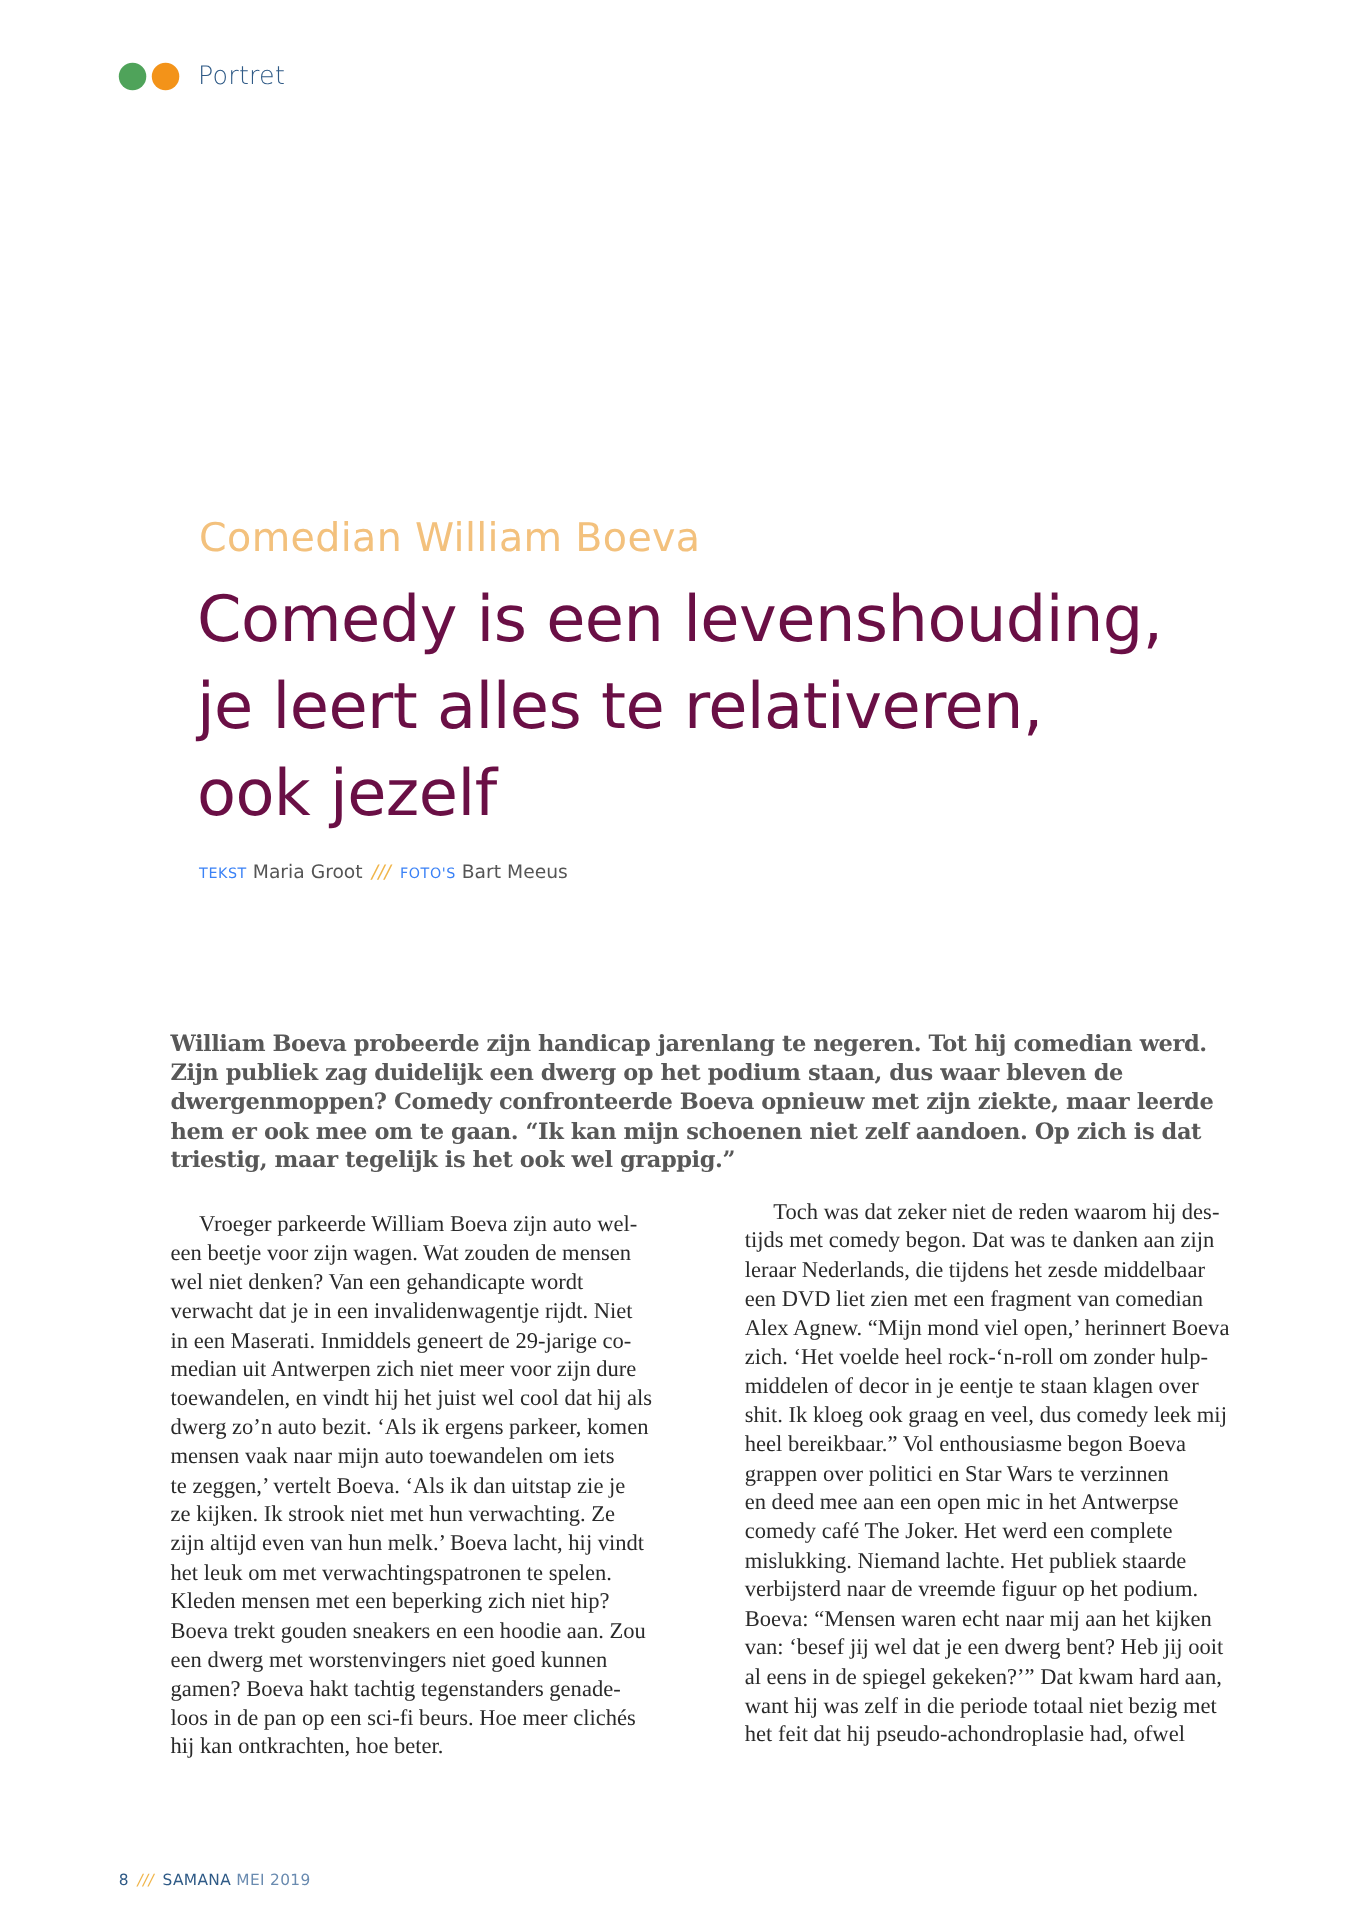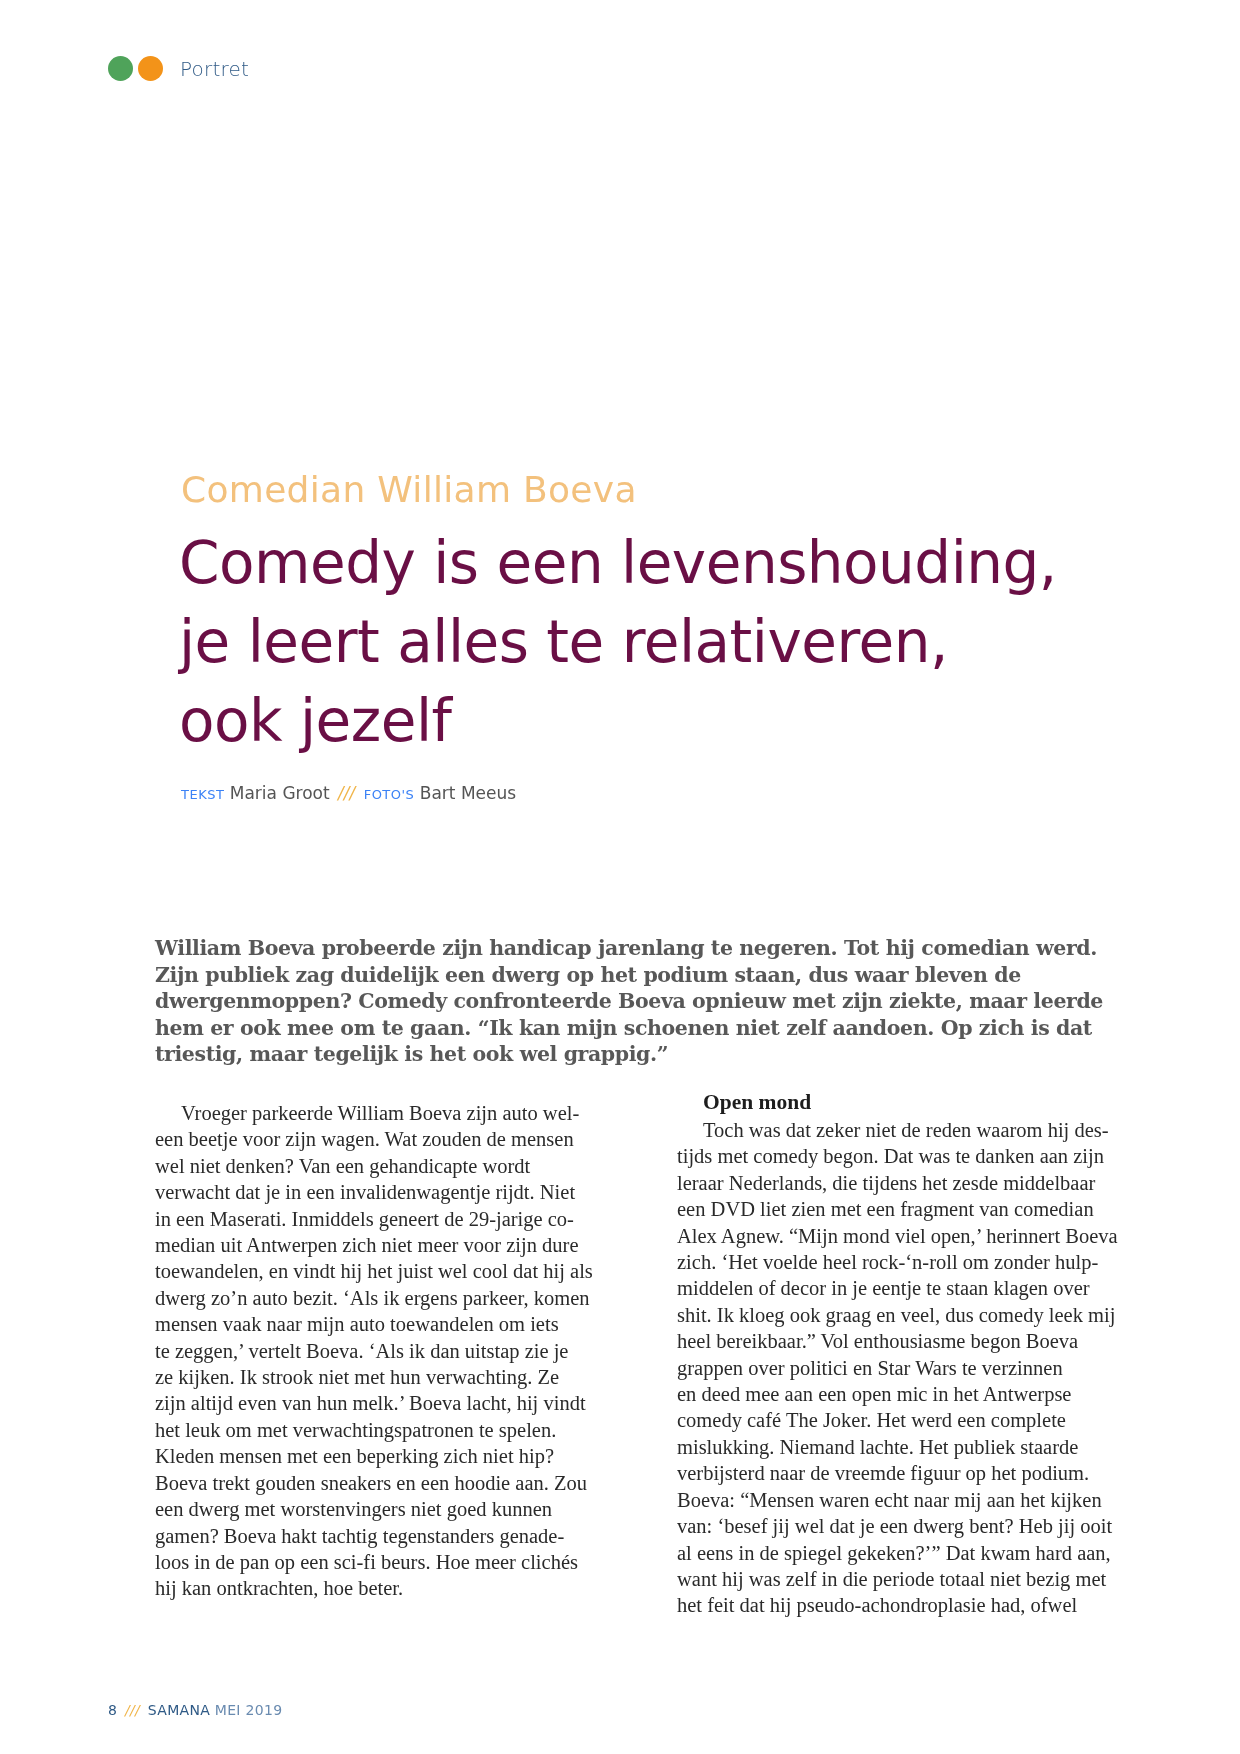--- a/index.html
+++ b/index.html
@@ -21,21 +21,21 @@
       width: 25px;
       height: 25px;
       border-radius: 50%;
       display: inline-block;
     }
     .dot.green { background: #4fa35a; }
     .dot.orange { background: #f39319; margin-left: 5px; }
     .section-name {
       margin-left: 17px;
       font-family: "DejaVu Sans", sans-serif;
-      font-size: 20px;
+      font-size: 23px;
       color: #2f5a86;
       letter-spacing: 0.2px;
       font-weight: 300;
     }
 
     .subtitle {
       position: absolute;
       left: 181px;
       top: 469px;
       font-family: "DejaVu Sans", sans-serif;
@@ -173,21 +173,20 @@
     <span class="line">Kleden mensen met een beperking zich niet hip?</span>
     <span class="line">Boeva trekt gouden sneakers en een hoodie aan. Zou</span>
     <span class="line">een dwerg met worstenvingers niet goed kunnen</span>
     <span class="line">gamen? Boeva hakt tachtig tegenstanders genade-</span>
     <span class="line">loos in de pan op een sci-fi beurs. Hoe meer clichés</span>
     <span class="line">hij kan ontkrachten, hoe beter.</span>
   </p>
 </div>
 
 <div class="column right">
-  <h3>Open mond</h3>
   <p>
     <span class="line first">Toch was dat zeker niet de reden waarom hij des-</span>
     <span class="line">tijds met comedy begon. Dat was te danken aan zijn</span>
     <span class="line">leraar Nederlands, die tijdens het zesde middelbaar</span>
     <span class="line">een DVD liet zien met een fragment van comedian</span>
     <span class="line">Alex Agnew. “Mijn mond viel open,’ herinnert Boeva</span>
     <span class="line">zich. ‘Het voelde heel rock-‘n-roll om zonder hulp-</span>
     <span class="line">middelen of decor in je eentje te staan klagen over</span>
     <span class="line">shit. Ik kloeg ook graag en veel, dus comedy leek mij</span>
     <span class="line">heel bereikbaar.” Vol enthousiasme begon Boeva</span>

